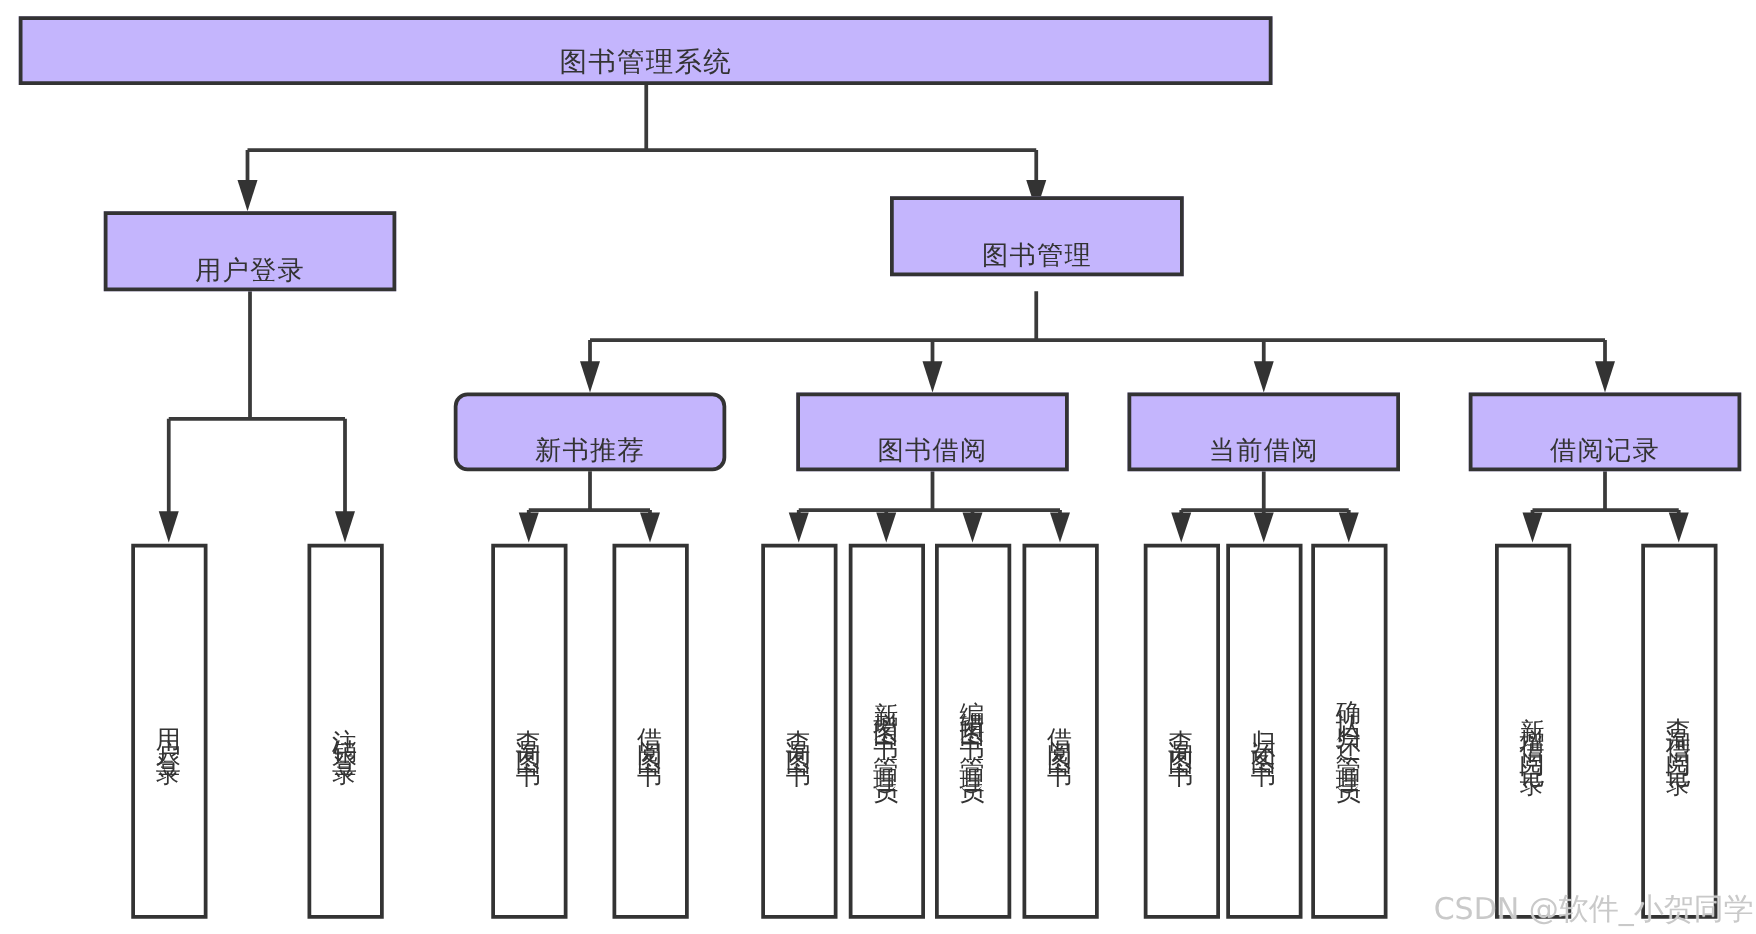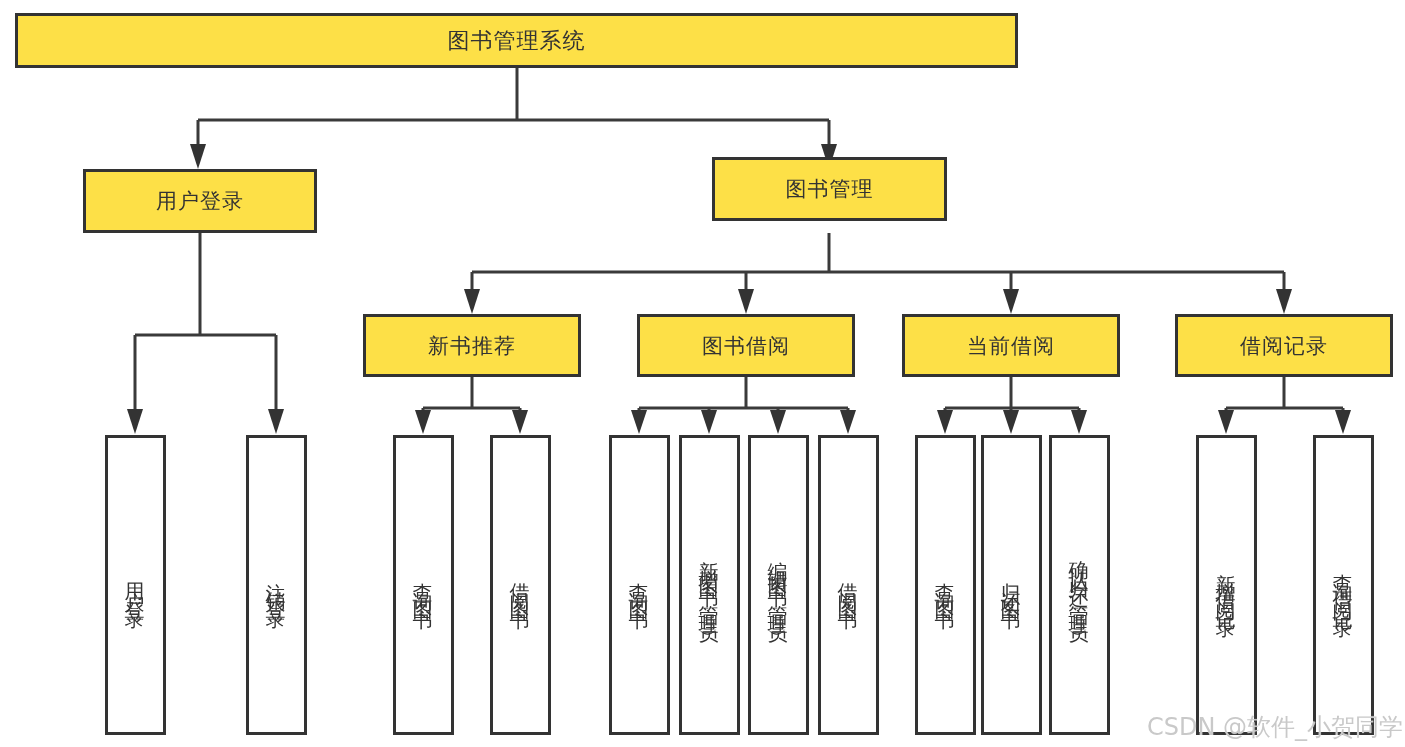--- a/index.html
+++ b/index.html
@@ -12,24 +12,24 @@
     overflow: hidden;
   }
   #connectors {
     position: absolute;
     left: 0; top: 0;
     width: 1405px; height: 747px;
   }
   .hbox {
     position: absolute;
     box-sizing: border-box;
-    background: #fde047;
+    background: #c4b5fd;
     border: 3px solid #333333;
     display: flex;
-    align-items: center;
+    align-items: flex-end;
     justify-content: center;
     color: #333333;
     z-index: 2;
   }
   .hbox .lbl {
     font-size: 21px;
     letter-spacing: 1px;
     white-space: nowrap;
   }
   .root-box .lbl { font-size: 22px; }
@@ -118,21 +118,21 @@
     <span class="lbl">图书管理系统</span>
   </div>
 
   <div class="hbox" style="left:83px; top:169px; width:234px; height:64px;">
     <span class="lbl">用户登录</span>
   </div>
   <div class="hbox" style="left:712px; top:157px; width:235px; height:64px;">
     <span class="lbl">图书管理</span>
   </div>
 
-  <div class="hbox" style="left:363px; top:314px; width:218px; height:63px;">
+  <div class="hbox" style="left:363px; top:314px; width:218px; height:63px;border-radius:11px;">
     <span class="lbl">新书推荐</span>
   </div>
   <div class="hbox" style="left:637px; top:314px; width:218px; height:63px;">
     <span class="lbl">图书借阅</span>
   </div>
   <div class="hbox" style="left:902px; top:314px; width:218px; height:63px;">
     <span class="lbl">当前借阅</span>
   </div>
   <div class="hbox" style="left:1175px; top:314px; width:218px; height:63px;">
     <span class="lbl">借阅记录</span>

